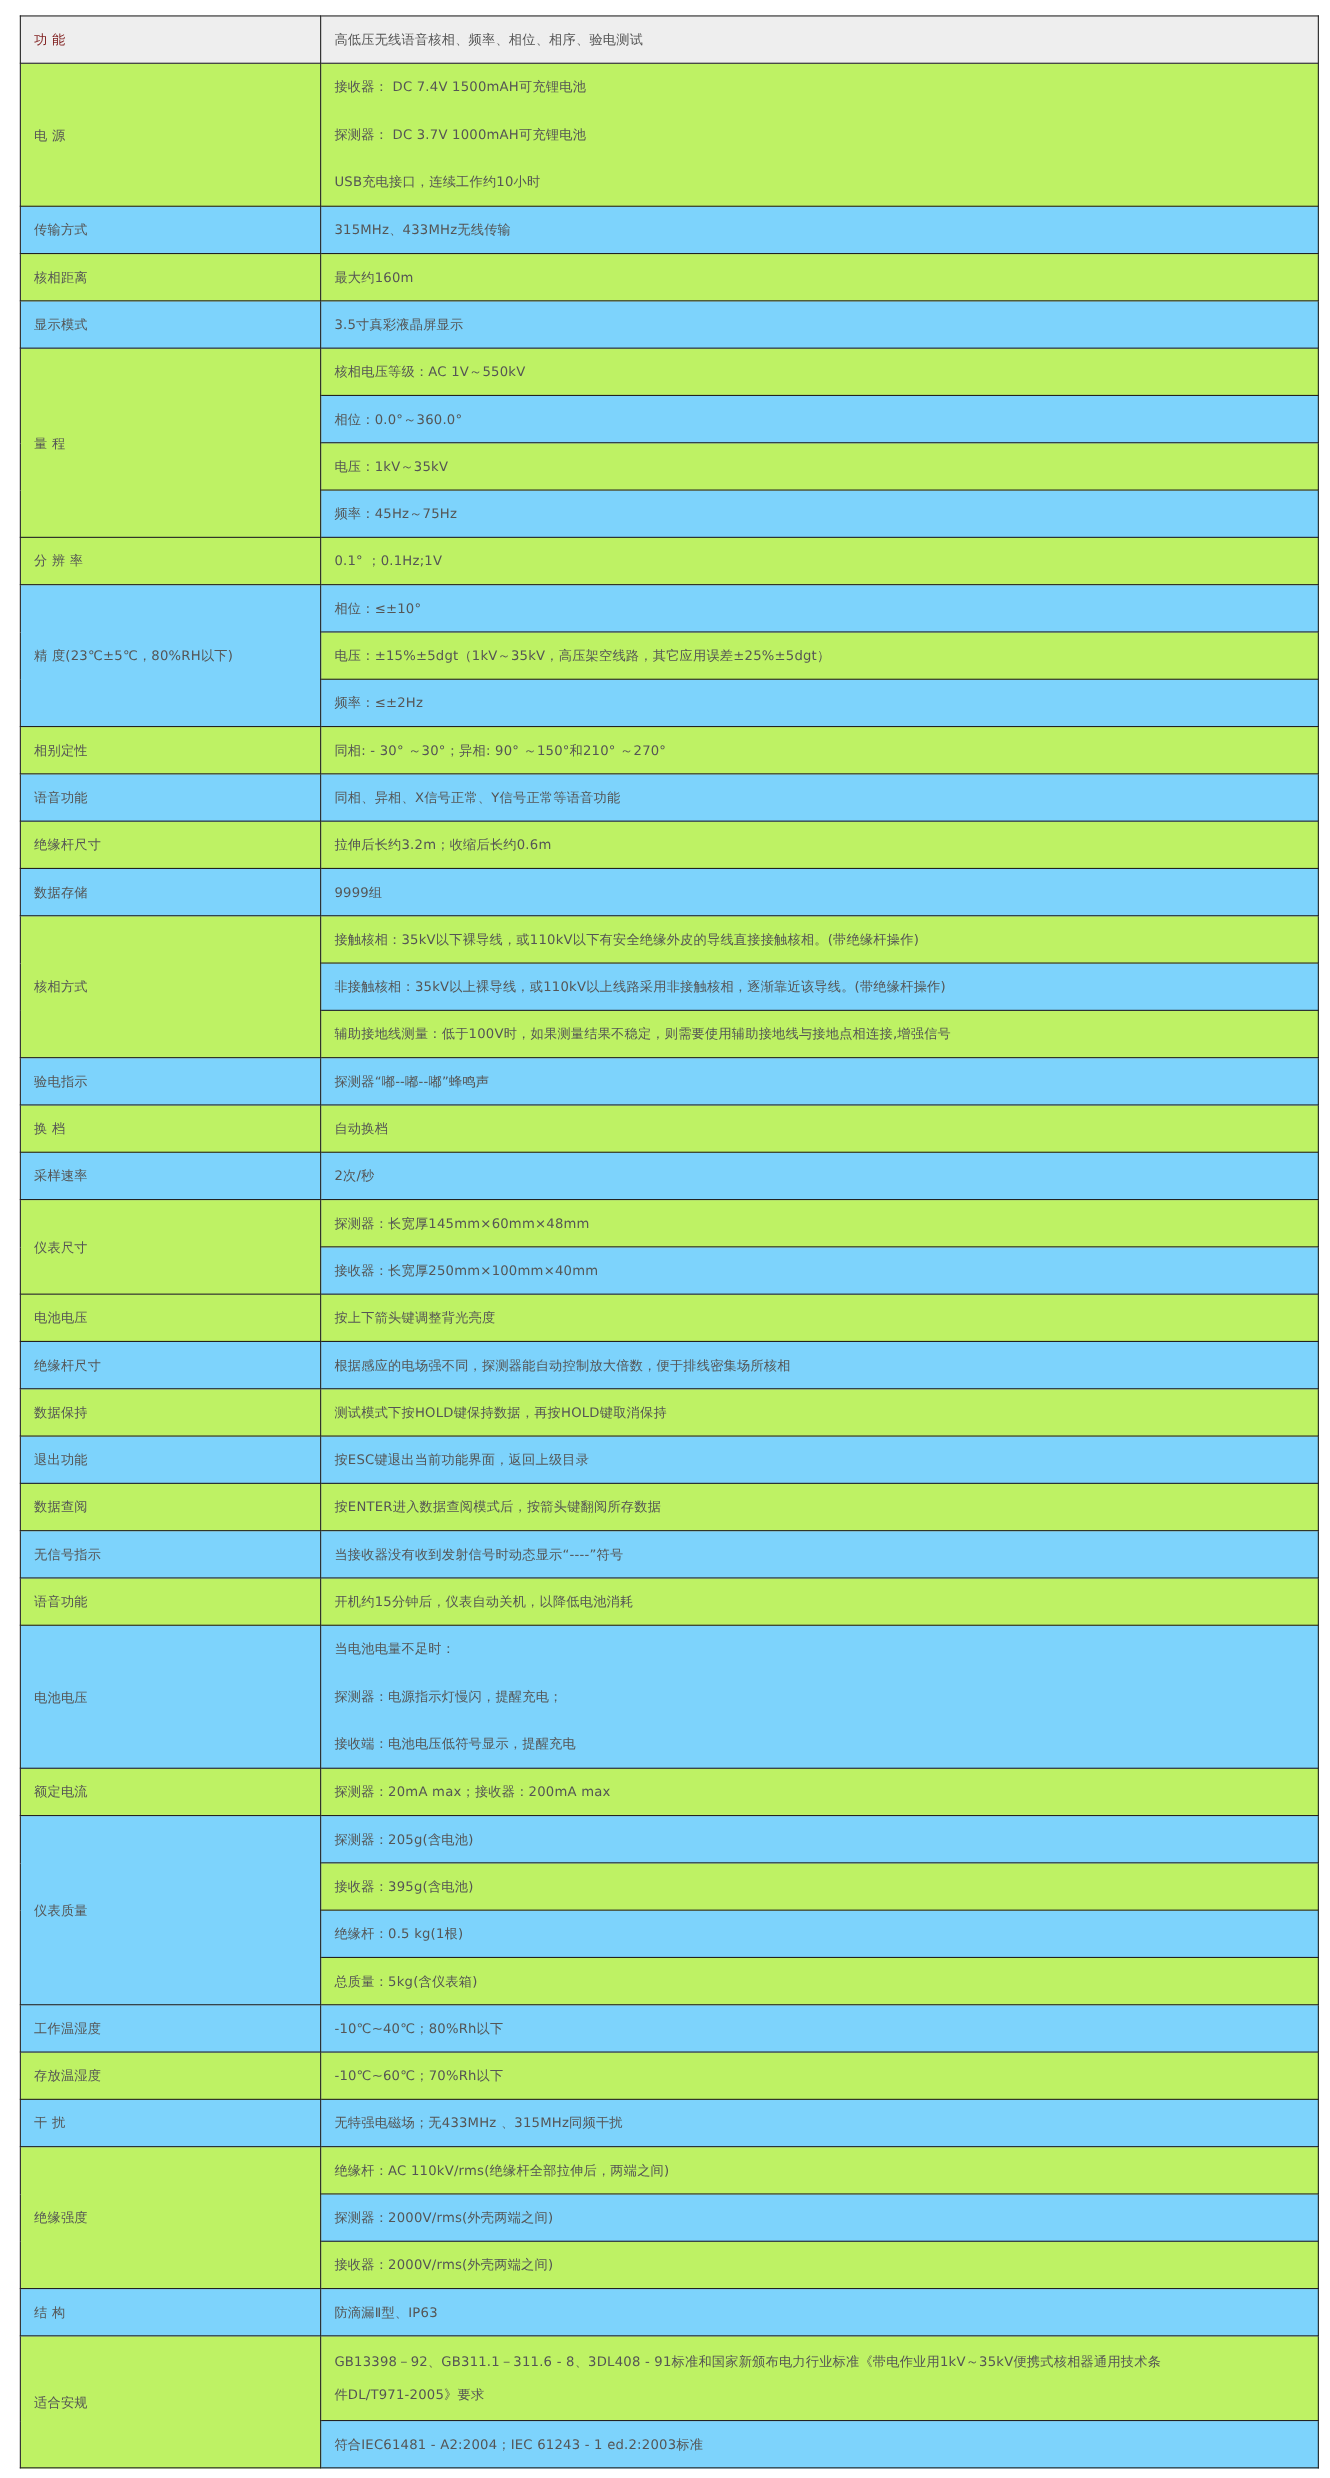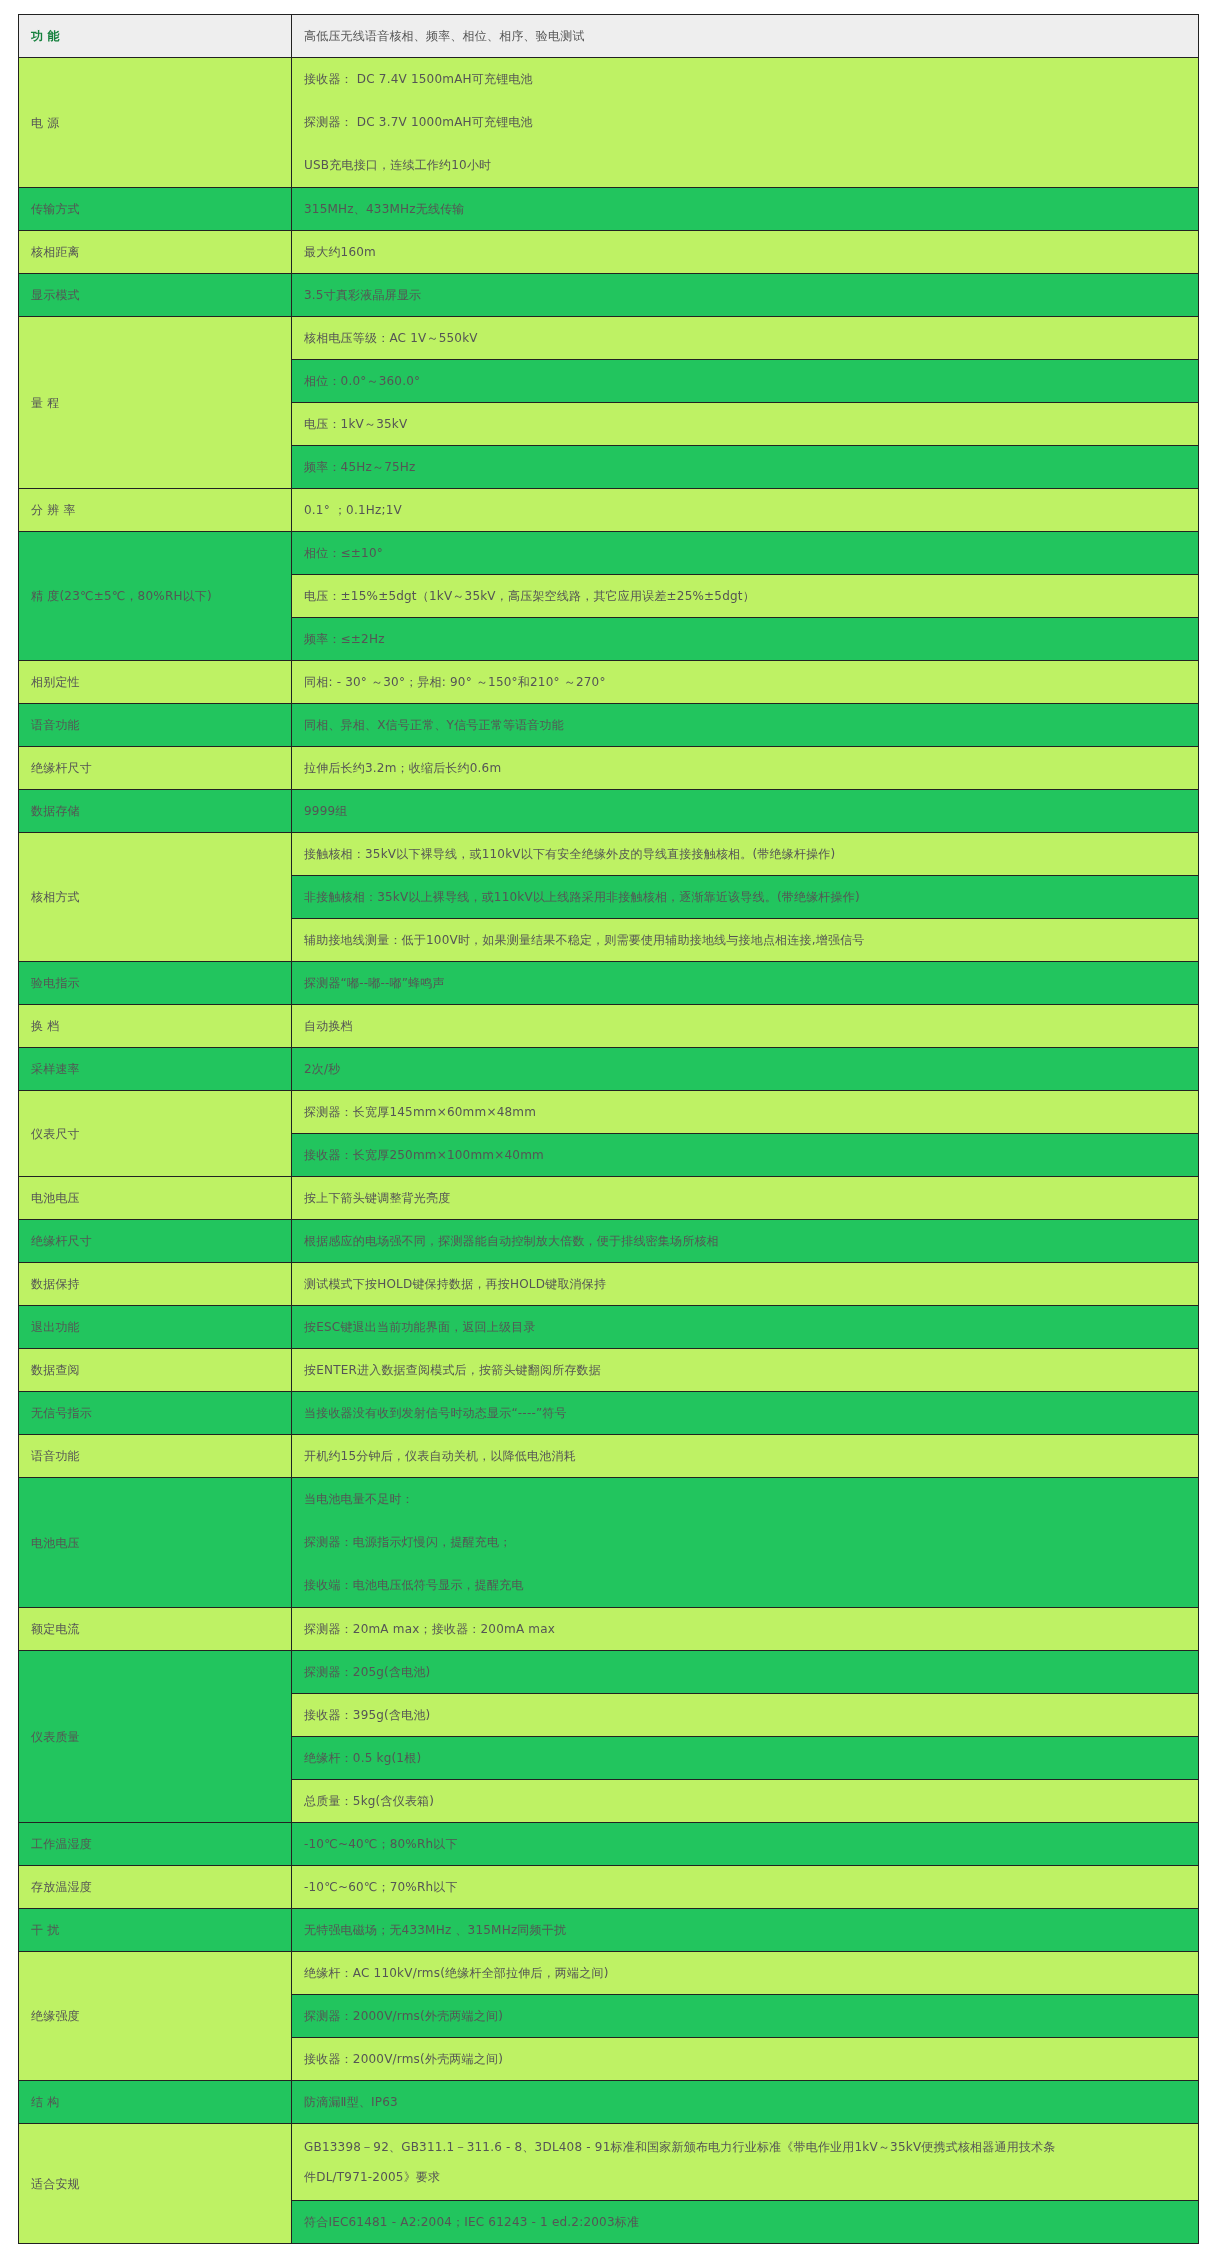--- a/index.html
+++ b/index.html
@@ -21,24 +21,24 @@
     padding: 0 0 0 12px;
     height: 42px;
     vertical-align: middle;
     line-height: 16px;
     font-size: 12px;
     color: #555555;
     letter-spacing: 0.2px;
   }
   table.spec col.c1 { width: 273px; }
   table.spec col.c2 { width: 907px; }
-  table.spec tr.odd td { background: #22c55e; }
+  table.spec tr.odd td { background: #7dd3fc; }
   table.spec tr.even td { background: #bef264; }
   table.spec tr.head td { background: #eeeeee; }
-  table.spec td.head-label { font-weight: bold; color: #15803d; }
+  table.spec td.head-label { font-weight: normal; color: #7f1d1d; }
   td .line { display: block; height: 43px; line-height: 43px; }
   td .wrapline { display: block; line-height: 30px; padding: 8px 0; }
 </style>
 </head>
 <body>
 
 <div class="wrap">
 <table class="spec">
   <colgroup>
         <col class="c1">

